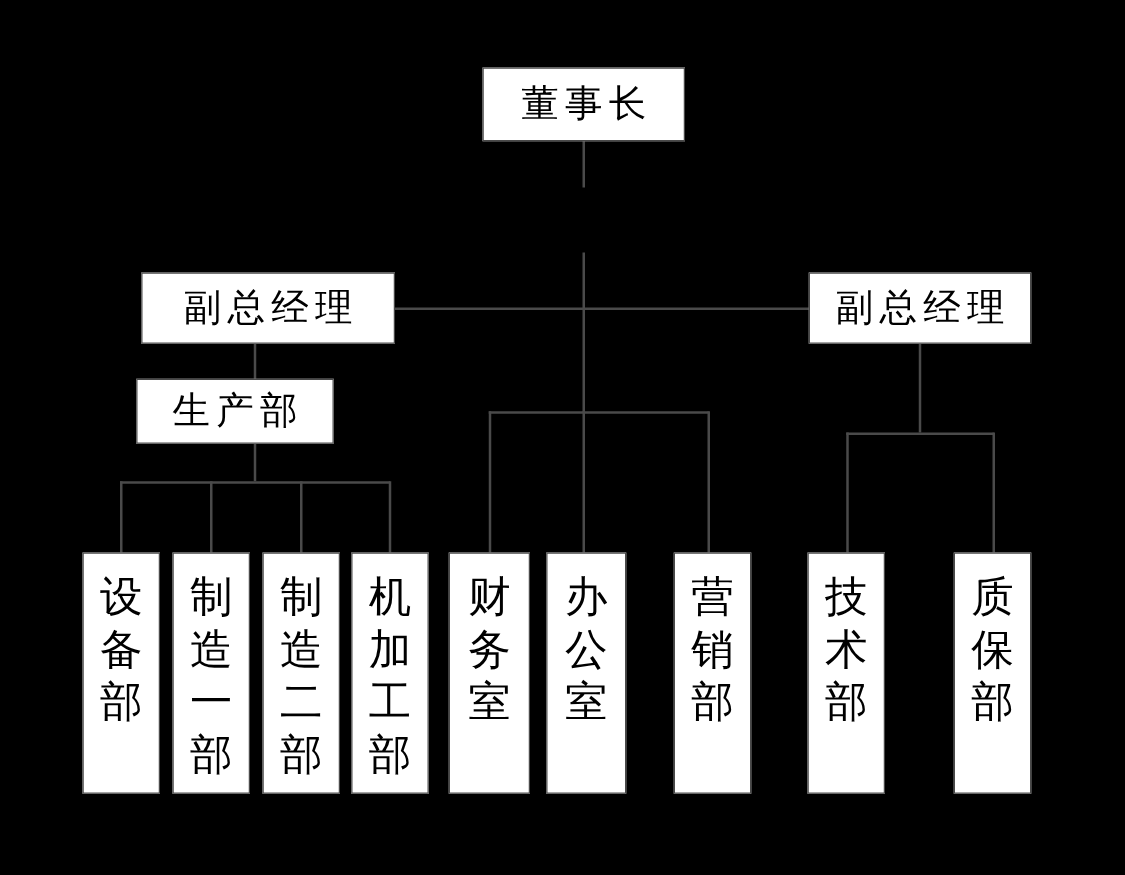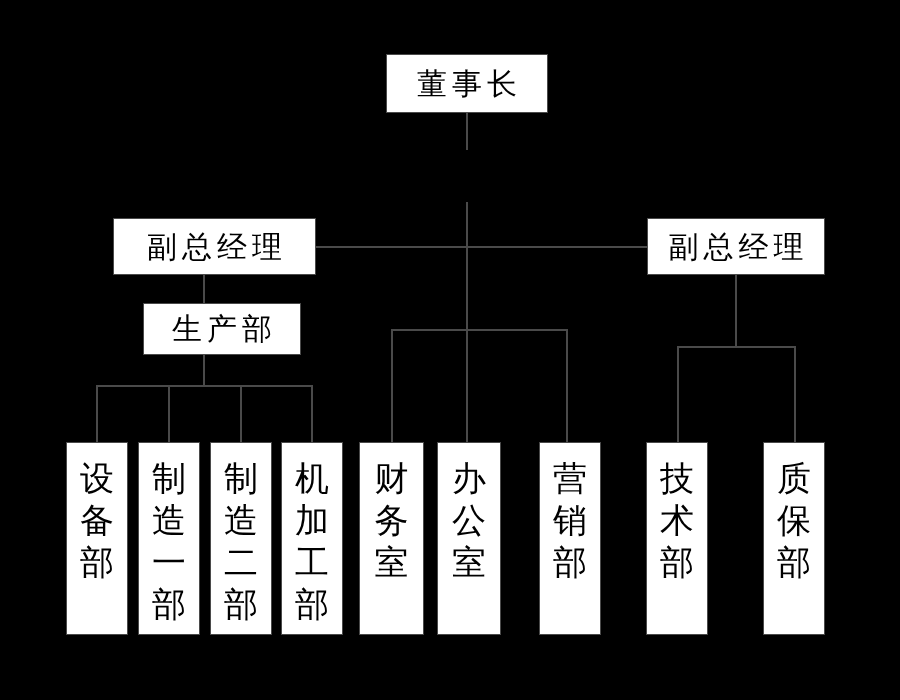--- a/index.html
+++ b/index.html
@@ -94,21 +94,21 @@
   <div class="edge v" style="left:677px; top:346px; height:96px;"></div>
   <div class="edge v" style="left:794px; top:346px; height:96px;"></div>
 
   <div class="node horiz" style="left:386px; top:54px; width:162px; height:59px;">董事长</div>
 
 
   <div class="node horiz" style="left:113px; top:218px; width:203px; height:57px;">副总经理</div>
 
   <div class="node horiz" style="left:647px; top:218px; width:178px; height:57px;">副总经理</div>
 
-  <div class="node horiz" style="left:143px; top:303px; width:158px; height:52px;">生产部</div>
+  <div class="node horiz" style="left:109px; top:303px; width:158px; height:52px;">生产部</div>
 
   <div class="node vert" style="left:66px; top:442px; width:62px; height:193px;">
     <span class="vtext">
         <span>设</span>
         <span>备</span>
         <span>部</span>
       </span>
   </div>
 
   <div class="node vert" style="left:138px; top:442px; width:62px; height:193px;">

